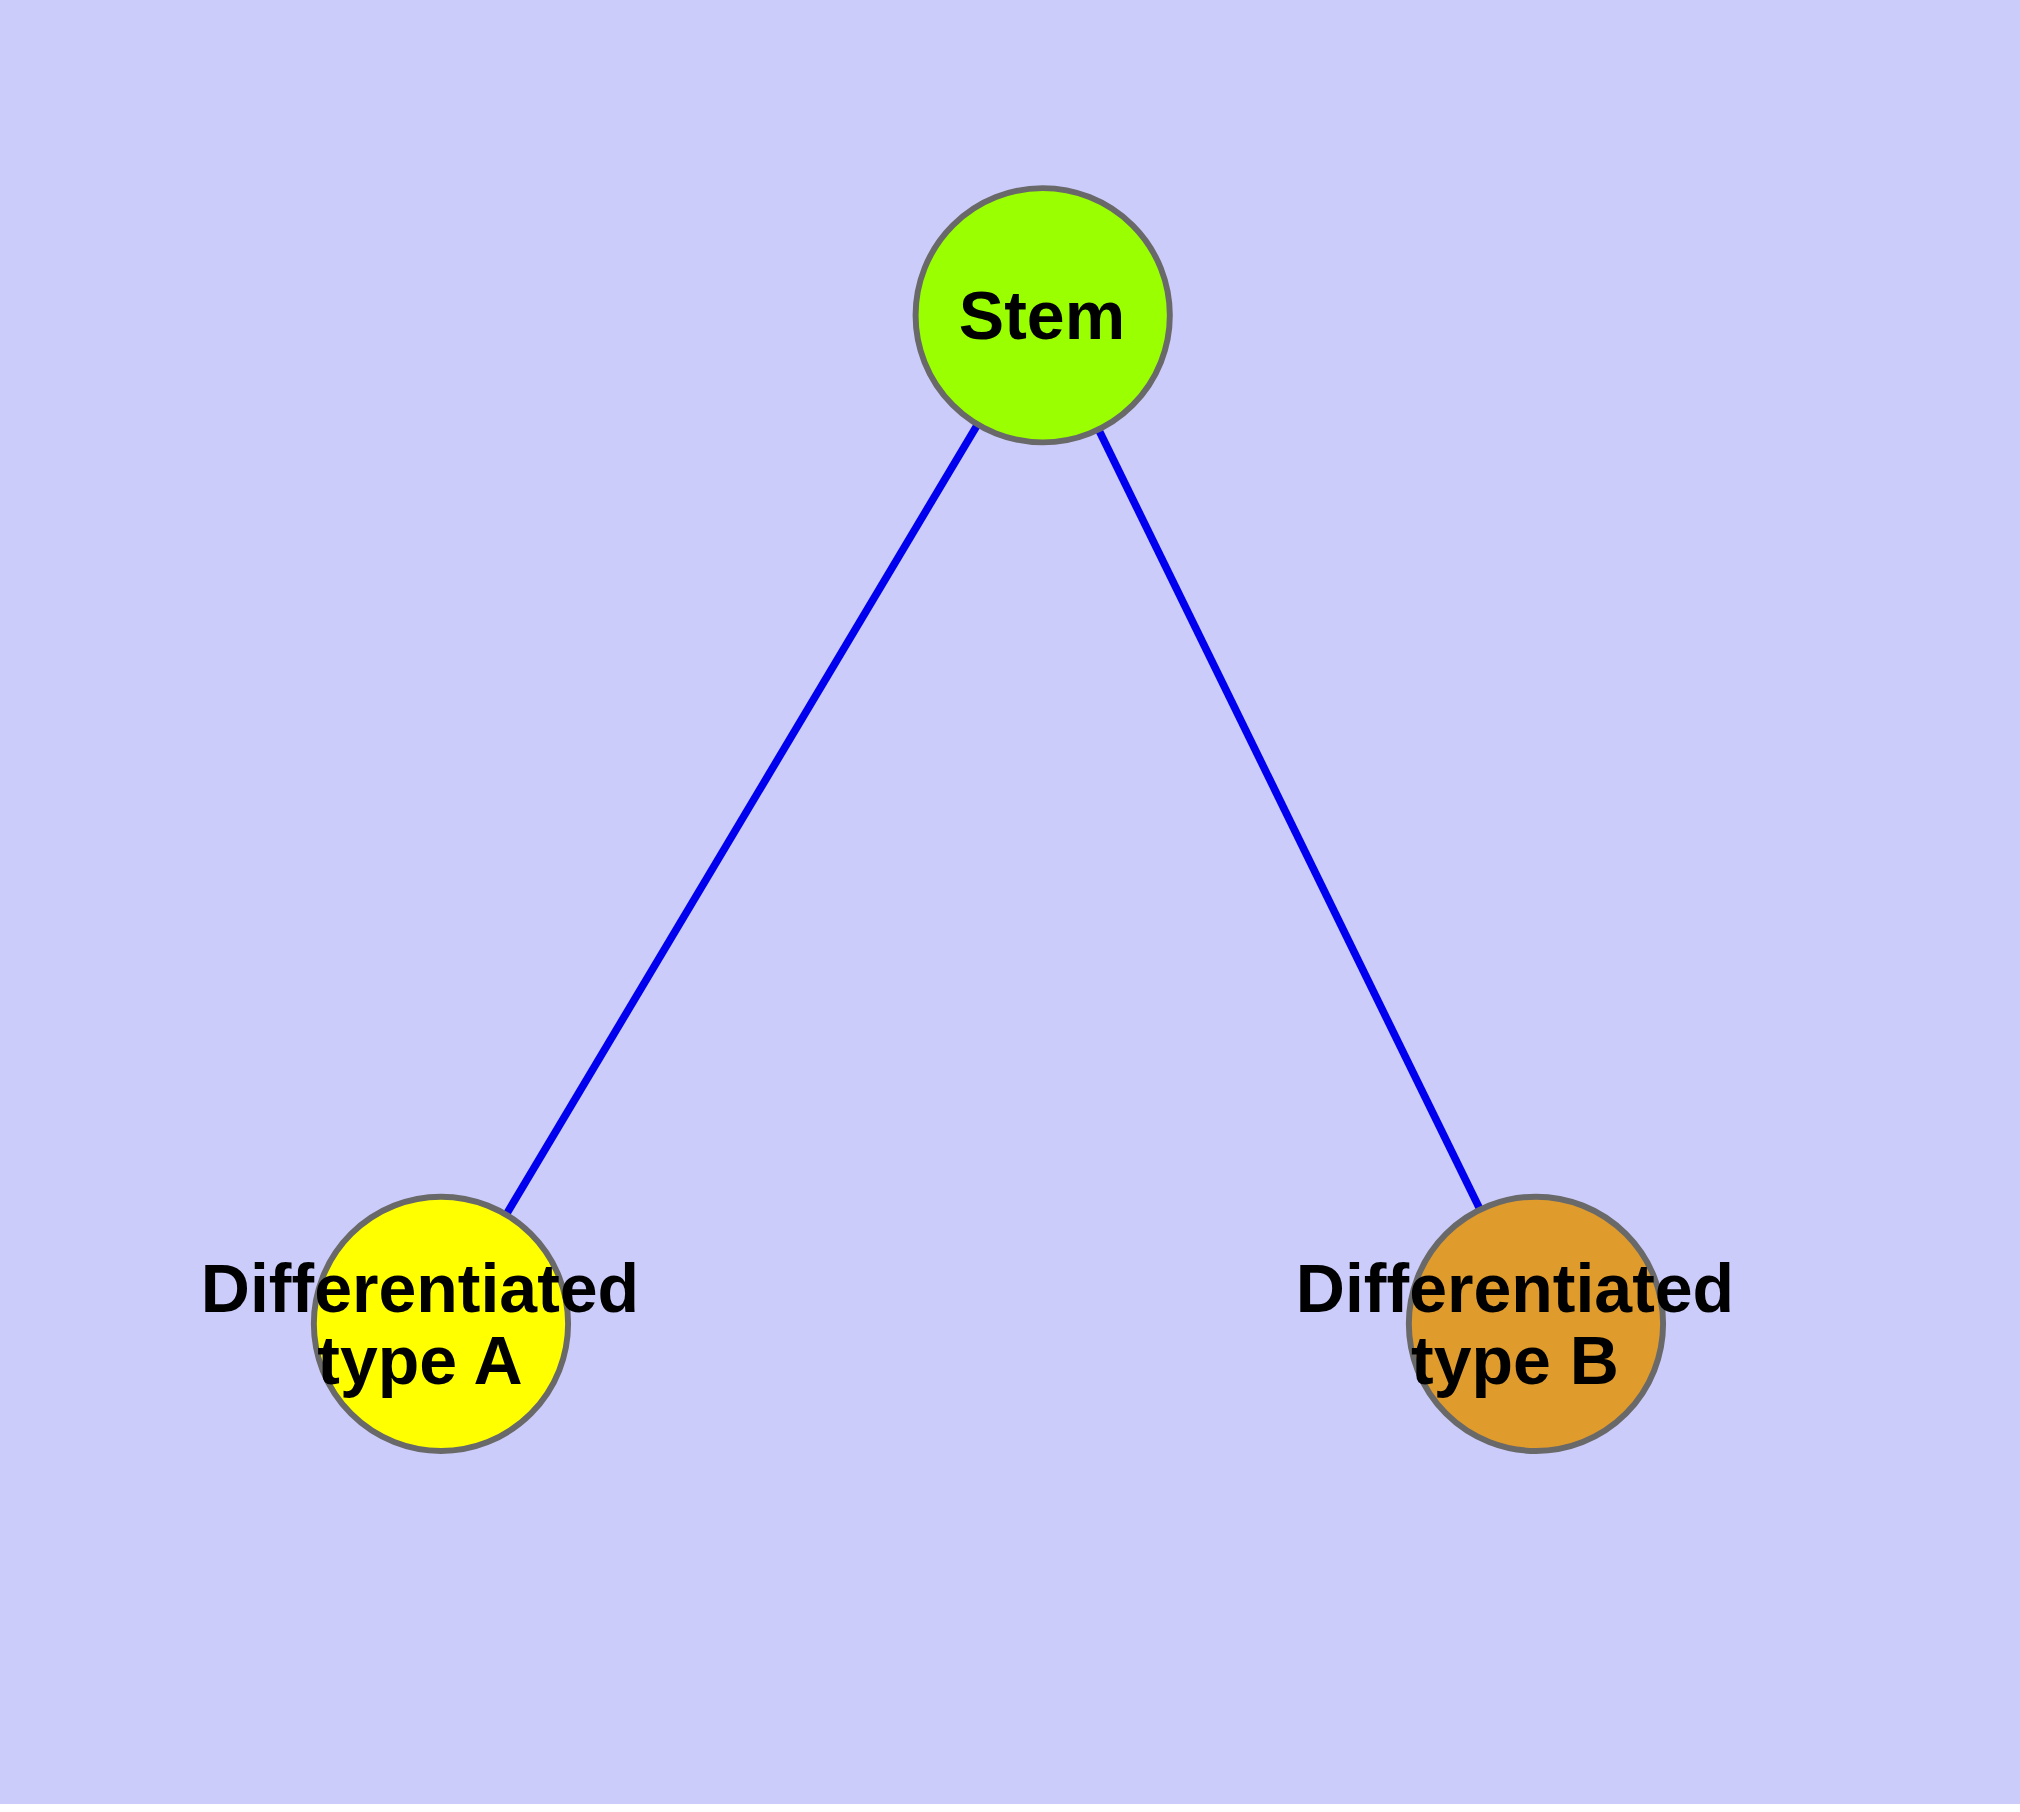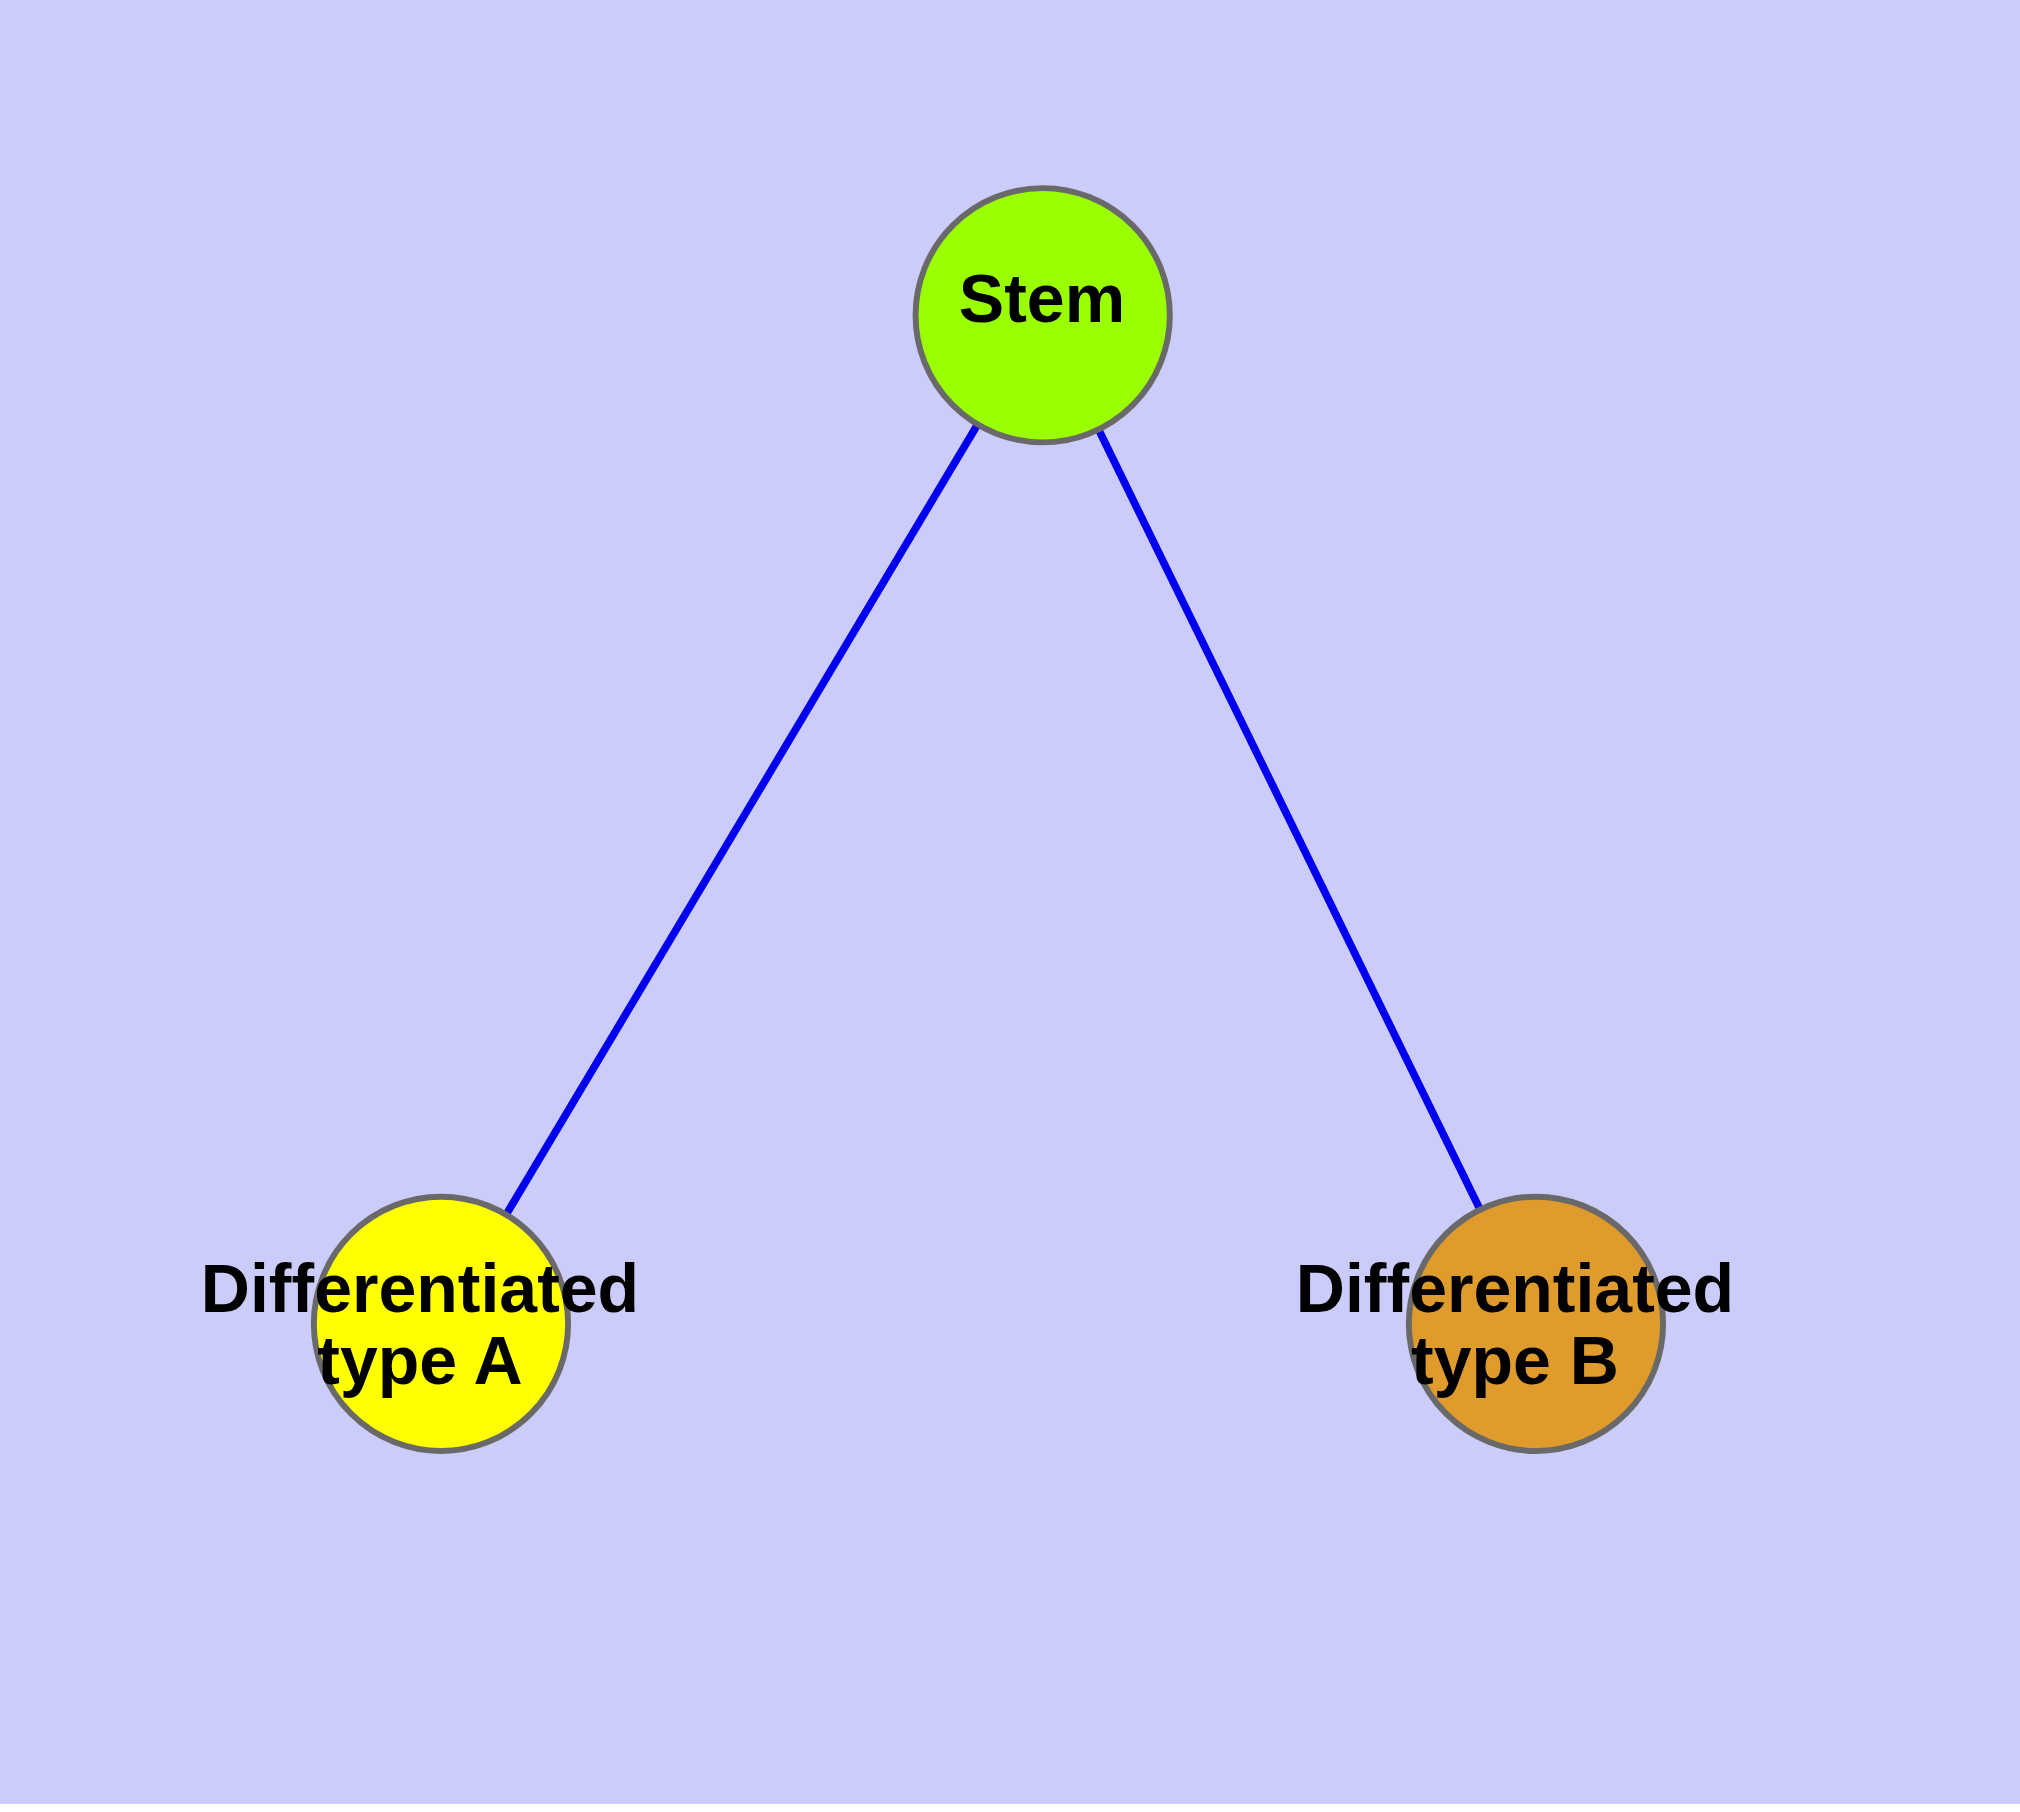--- a/index.html
+++ b/index.html
@@ -57,20 +57,20 @@
         <line x1="1230" y1="372" x2="520" y2="1562" stroke="#0000ee" stroke-width="9"></line>
         <line x1="1230" y1="372" x2="1812" y2="1562" stroke="#0000ee" stroke-width="9"></line>
       </g>
     <g id="nodes-group">
         <circle cx="1230" cy="372" r="150" fill="#9aff00" stroke="#696969" stroke-width="7"></circle>
         <circle cx="520" cy="1562" r="150" fill="#ffff00" stroke="#696969" stroke-width="7"></circle>
         <circle cx="1812" cy="1562" r="150" fill="#e09b2d" stroke="#696969" stroke-width="7"></circle>
       </g>
   </svg>
 
-  <div class="node-label" id="label-stem" style="left: 1042px; top: 298px; text-align: center;">Stem</div>
+  <div class="node-label" id="label-stem" style="left: 1042px; top: 315px; text-align: center;">Stem</div>
   <div class="node-label" id="label-diffA" style="left: 420px; top: 1324px;">Differentiated
 type A</div>
   <div class="node-label" id="label-diffB" style="left: 1515px; top: 1324px;">Differentiated
 type B</div>
 
 </div>
 
 
 </body></html>

